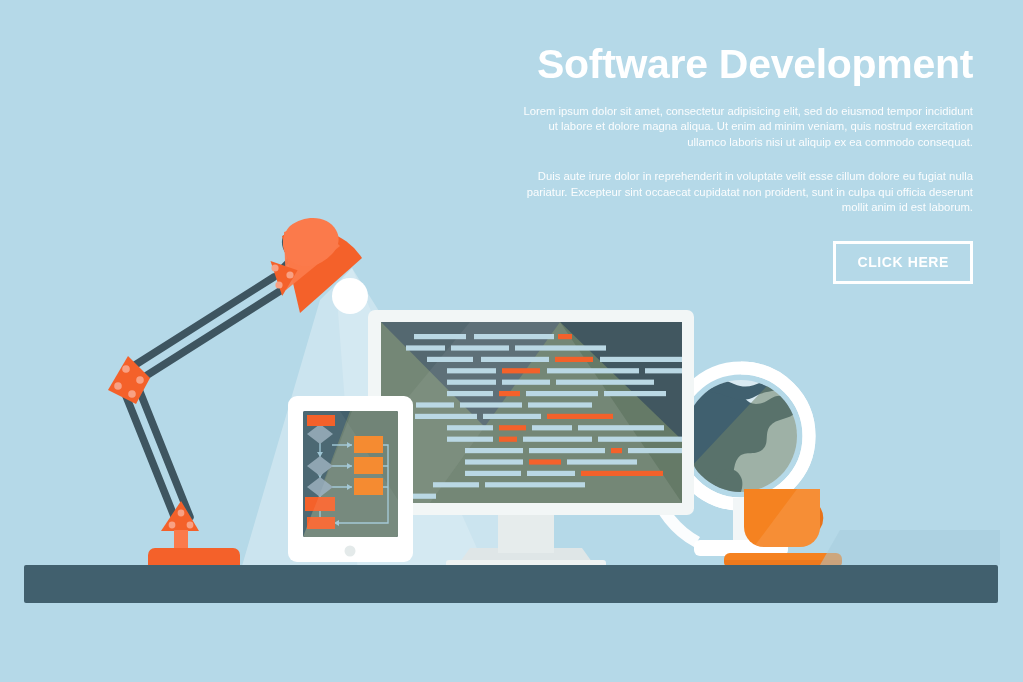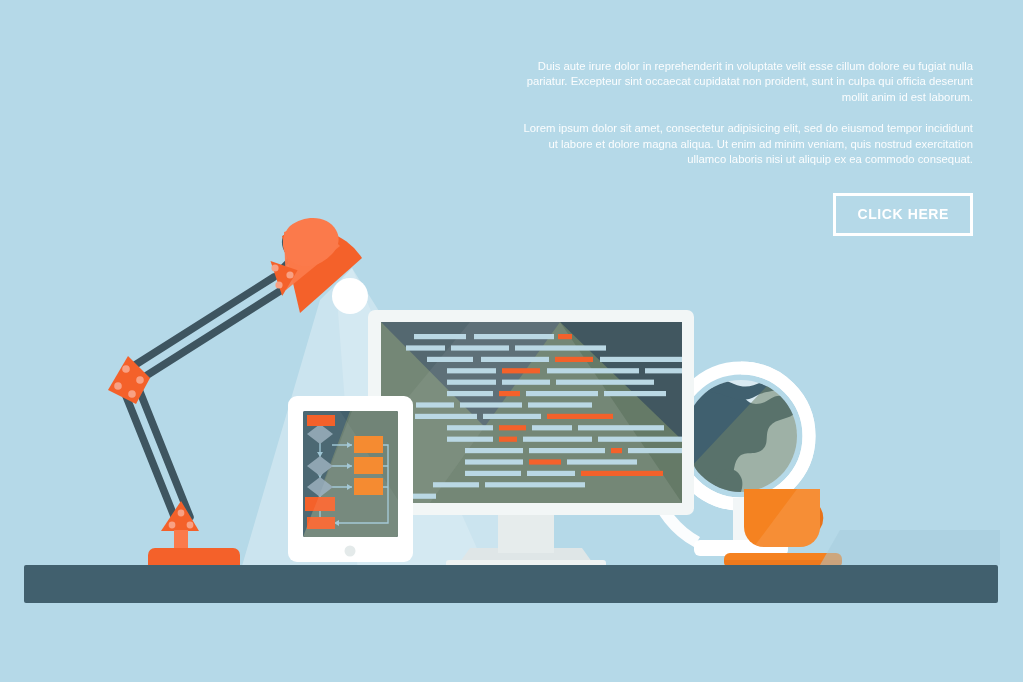--- a/index.html
+++ b/index.html
@@ -294,20 +294,21 @@
       <g>
         <rect x="24" y="565" width="974" height="38" rx="2" fill="#41606e"></rect>
       </g>
 
       <path d="M840 530 L1000 530 L1000 565 L820 565 Z" fill="#a6ccdc" opacity="0.5"></path>
 
     </g>
   </svg>
 
   <div id="textblock">
+    <h1 id="headline">Software Development</h1>
+    <p id="para1" class="para">Lorem ipsum dolor sit amet, consectetur adipisicing elit, sed do eiusmod tempor incididunt ut labore et dolore magna aliqua. Ut enim ad minim veniam, quis nostrud exercitation ullamco laboris nisi ut aliquip ex ea commodo consequat.</p>
     <p id="para2" class="para">Duis aute irure dolor in reprehenderit in voluptate velit esse cillum dolore eu fugiat nulla pariatur. Excepteur sint occaecat cupidatat non proident, sunt in culpa qui officia deserunt mollit anim id est laborum.</p>
-    <p id="para1" class="para">Lorem ipsum dolor sit amet, consectetur adipisicing elit, sed do eiusmod tempor incididunt ut labore et dolore magna aliqua. Ut enim ad minim veniam, quis nostrud exercitation ullamco laboris nisi ut aliquip ex ea commodo consequat.</p>
     <div id="clickwrap">
       <button id="clickbtn">CLICK HERE</button>
     </div>
   </div>
 
 </div>
 
 </body></html>

